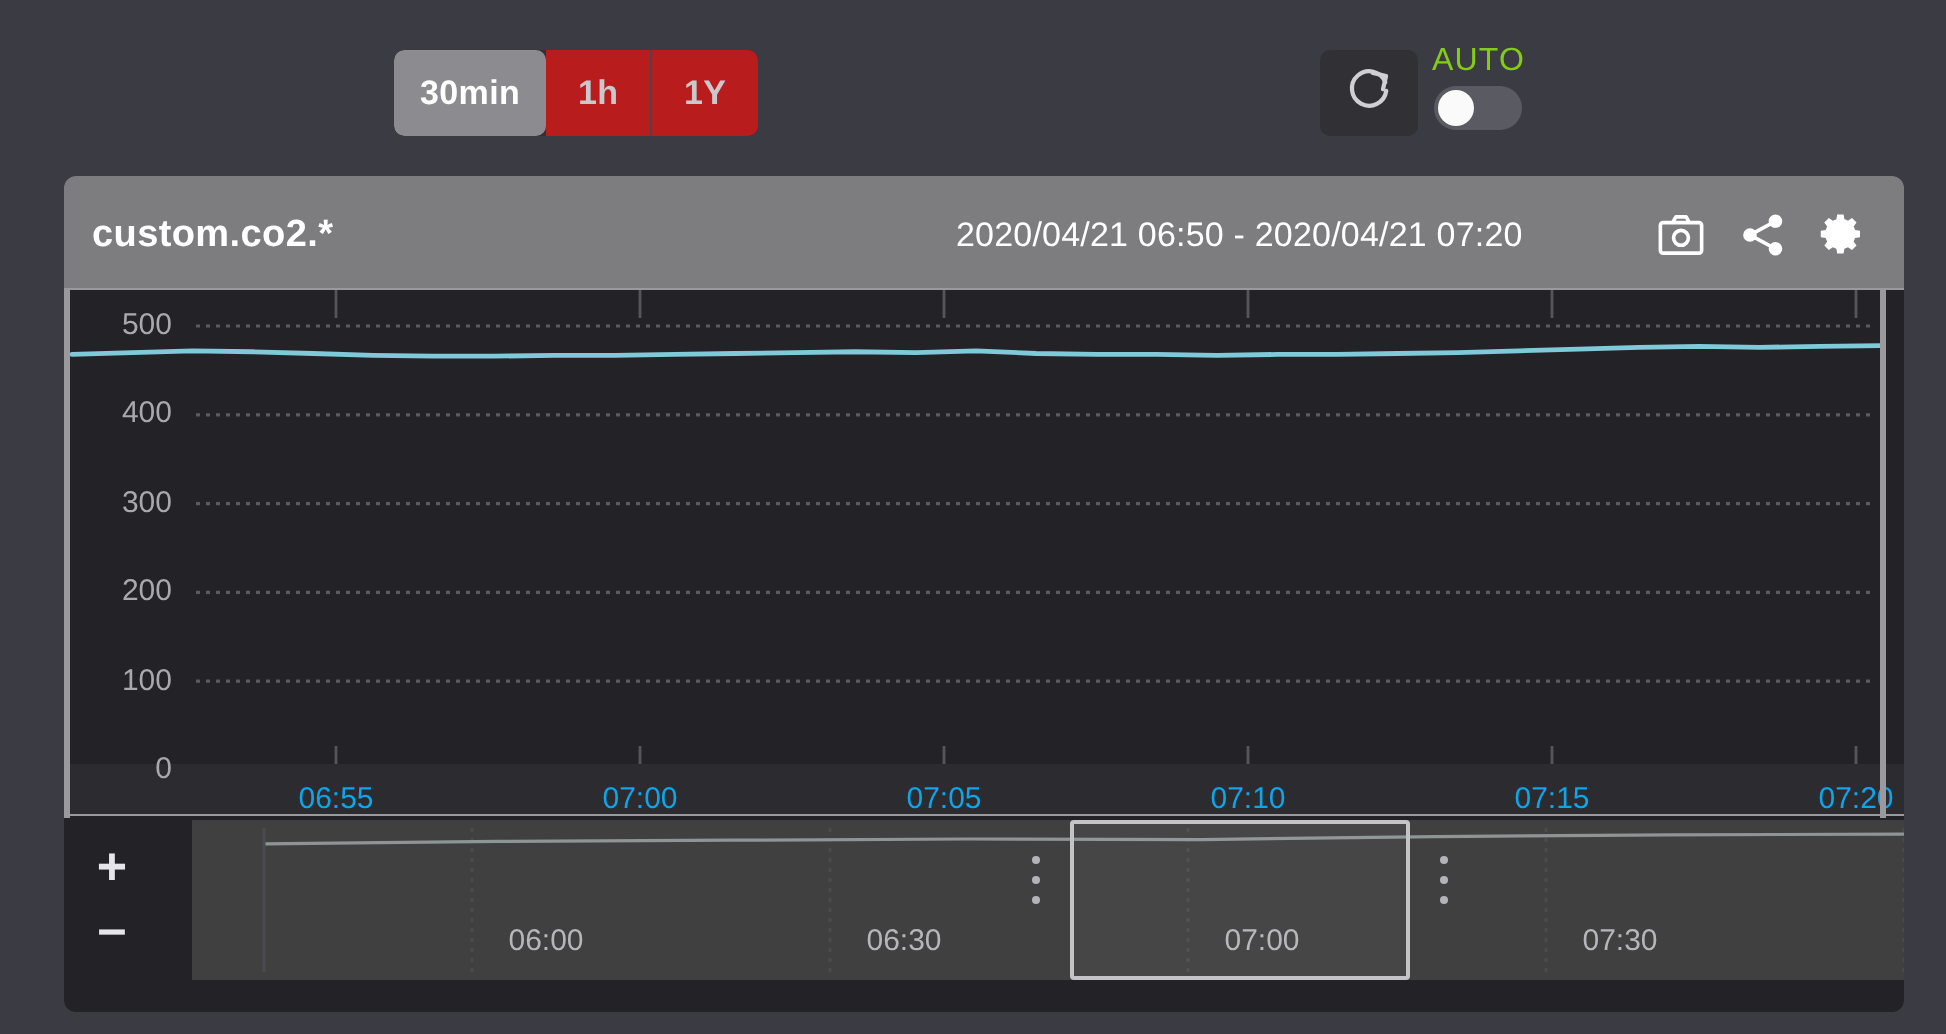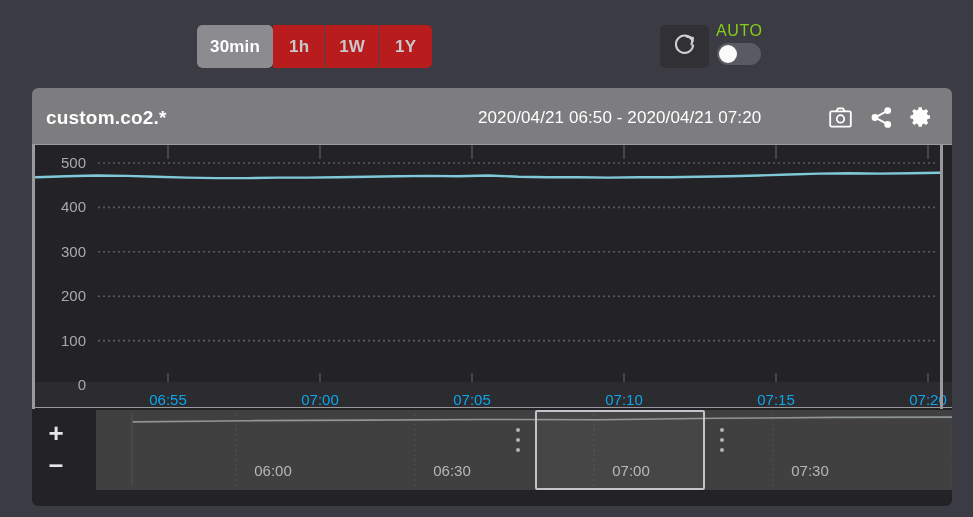--- a/index.html
+++ b/index.html
@@ -187,21 +187,20 @@
   }
 </style>
 </head>
 <body>
 
 <div id="toolbar">
 
   <div id="range-group">
     <div class="range-btn active">30min</div>
     <div class="range-btn">1h</div>
-    <div class="range-btn">1W</div>
     <div class="range-btn">1Y</div>
   </div>
 
   <div id="refresh-btn">
     <span>
       <svg width="23" height="23" viewBox="0 0 24 24" fill="none" stroke="#cfcfd4" stroke-width="2.2" stroke-linecap="round">
         <path d="M20.5 8.5A9 9 0 1 0 21 13"></path>
         <path d="M14 3.6 L20.9 5.2 L19.3 12.1" stroke-linejoin="round" fill="none"></path>
       </svg>
     </span>

